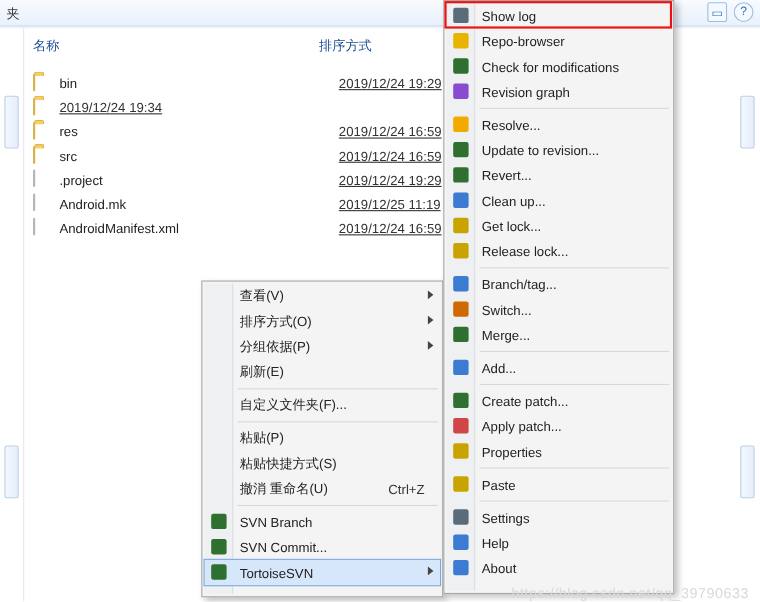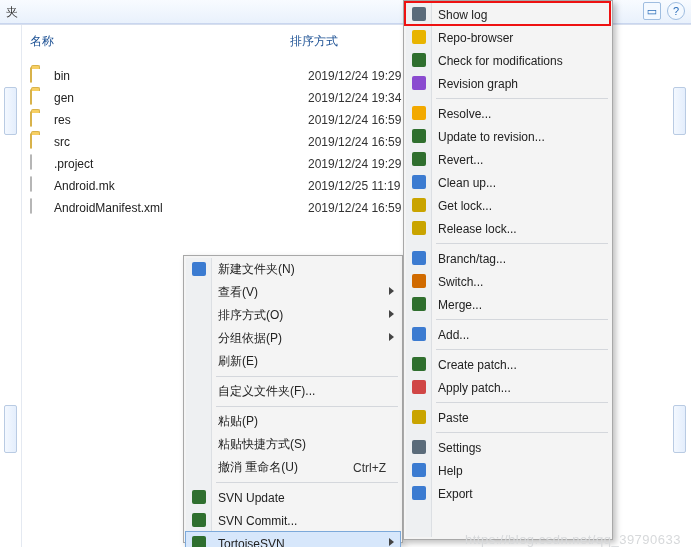--- a/index.html
+++ b/index.html
@@ -104,21 +104,21 @@
   .folder::before{
     content:"";position:absolute;top:-3px;left:0;
     width:7px;height:3px;background:#f7cf63;border:1px solid #d8b24a;border-bottom:none;border-radius:2px 2px 0 0;
   }
   .file {
     width:13px;height:15px;background:#fff;border:1px solid #b6b6b6;border-radius:1px;
     position:relative;
   }
   .file::after{content:"";position:absolute;left:2px;top:2px;right:2px;height:1px;background:#cfd7df;}
   .fname { flex:0 0 254px; color:#222;}
-  .fdate { color:#333; }
+  .fdate { color:#333;text-decoration:underline; }
 
   
   .menu {
     position:absolute;
     background:#f4f4f4;
     border:1px solid #a8a8a8;
     box-shadow:3px 3px 6px rgba(0,0,0,.25);
     padding:2px 2px;
     text-align:center;
   }
@@ -201,21 +201,20 @@
   </div>
 
   <div class="files" id="files">
       <div class="frow">
         <span class="ficon"><span class="folder"></span></span>
         <span class="fname">bin</span>
         <span class="fdate">2019/12/24 19:29</span>
       </div>
       <div class="frow">
         <span class="ficon"><span class="folder"></span></span>
-        <span class="fname">gen</span>
         <span class="fdate">2019/12/24 19:34</span>
       </div>
       <div class="frow">
         <span class="ficon"><span class="folder"></span></span>
         <span class="fname">res</span>
         <span class="fdate">2019/12/24 16:59</span>
       </div>
       <div class="frow">
         <span class="ficon"><span class="folder"></span></span>
         <span class="fname">src</span>
@@ -236,26 +235,20 @@
         <span class="fname">AndroidManifest.xml</span>
         <span class="fdate">2019/12/24 16:59</span>
       </div>
     </div>
 </div>
 
 <div class="menu ctx1">
   <div class="gutter"></div>
 
   <div class="mi">
-    <span class="mic">
-        <span class="ic" style="background:#3b7bd1"></span>
-      </span>
-    <span>新建文件夹(N)</span>
-  </div>
-  <div class="mi">
     <span>查看(V)</span>
       <span class="sub"></span>
   </div>
   <div class="mi">
     <span>排序方式(O)</span>
       <span class="sub"></span>
   </div>
   <div class="mi">
     <span>分组依据(P)</span>
       <span class="sub"></span>
@@ -276,21 +269,21 @@
   </div>
   <div class="mi">
     <span>撤消 重命名(U)</span>
     <span class="shortcut">Ctrl+Z</span>
   </div>
   <div class="mi sep"></div>
   <div class="mi">
     <span class="mic">
         <span class="ic" style="background:#2f6f2f"></span>
       </span>
-    <span>SVN Update</span>
+    <span>SVN Branch</span>
   </div>
   <div class="mi">
     <span class="mic">
         <span class="ic" style="background:#2f6f2f"></span>
       </span>
     <span>SVN Commit...</span>
   </div>
   <div class="mi selected">
     <span class="mic">
         <span class="ic" style="background:#2f6f2f"></span>
@@ -396,43 +389,49 @@
         <span class="ic" style="background:#2f6f2f"></span>
       </span>
       <span>Create patch...</span>
     </div>
   <div class="mi">
       <span class="mic">
         <span class="ic" style="background:#d04646"></span>
       </span>
       <span>Apply patch...</span>
     </div>
-  <div class="mi sep"></div>
   <div class="mi">
       <span class="mic">
         <span class="ic" style="background:#c9a400"></span>
       </span>
+      <span>Properties</span>
+    </div>
+  <div class="mi sep"></div>
+  <div class="mi">
+      <span class="mic">
+        <span class="ic" style="background:#c9a400"></span>
+      </span>
       <span>Paste</span>
     </div>
   <div class="mi sep"></div>
   <div class="mi">
       <span class="mic">
         <span class="ic" style="background:#5a6b7a"></span>
       </span>
       <span>Settings</span>
     </div>
   <div class="mi">
       <span class="mic">
         <span class="ic" style="background:#3b7bd1"></span>
       </span>
       <span>Help</span>
     </div>
   <div class="mi">
       <span class="mic">
         <span class="ic" style="background:#3b7bd1"></span>
       </span>
-      <span>Export</span>
+      <span>About</span>
     </div>
 </div>
 
 <div class="highlight-box" style="left:404px;top:1px;width:207px;height:25px"></div>
 
 <div class="watermark">https://blog.csdn.net/qq_39790633</div>
 
 </body></html>

